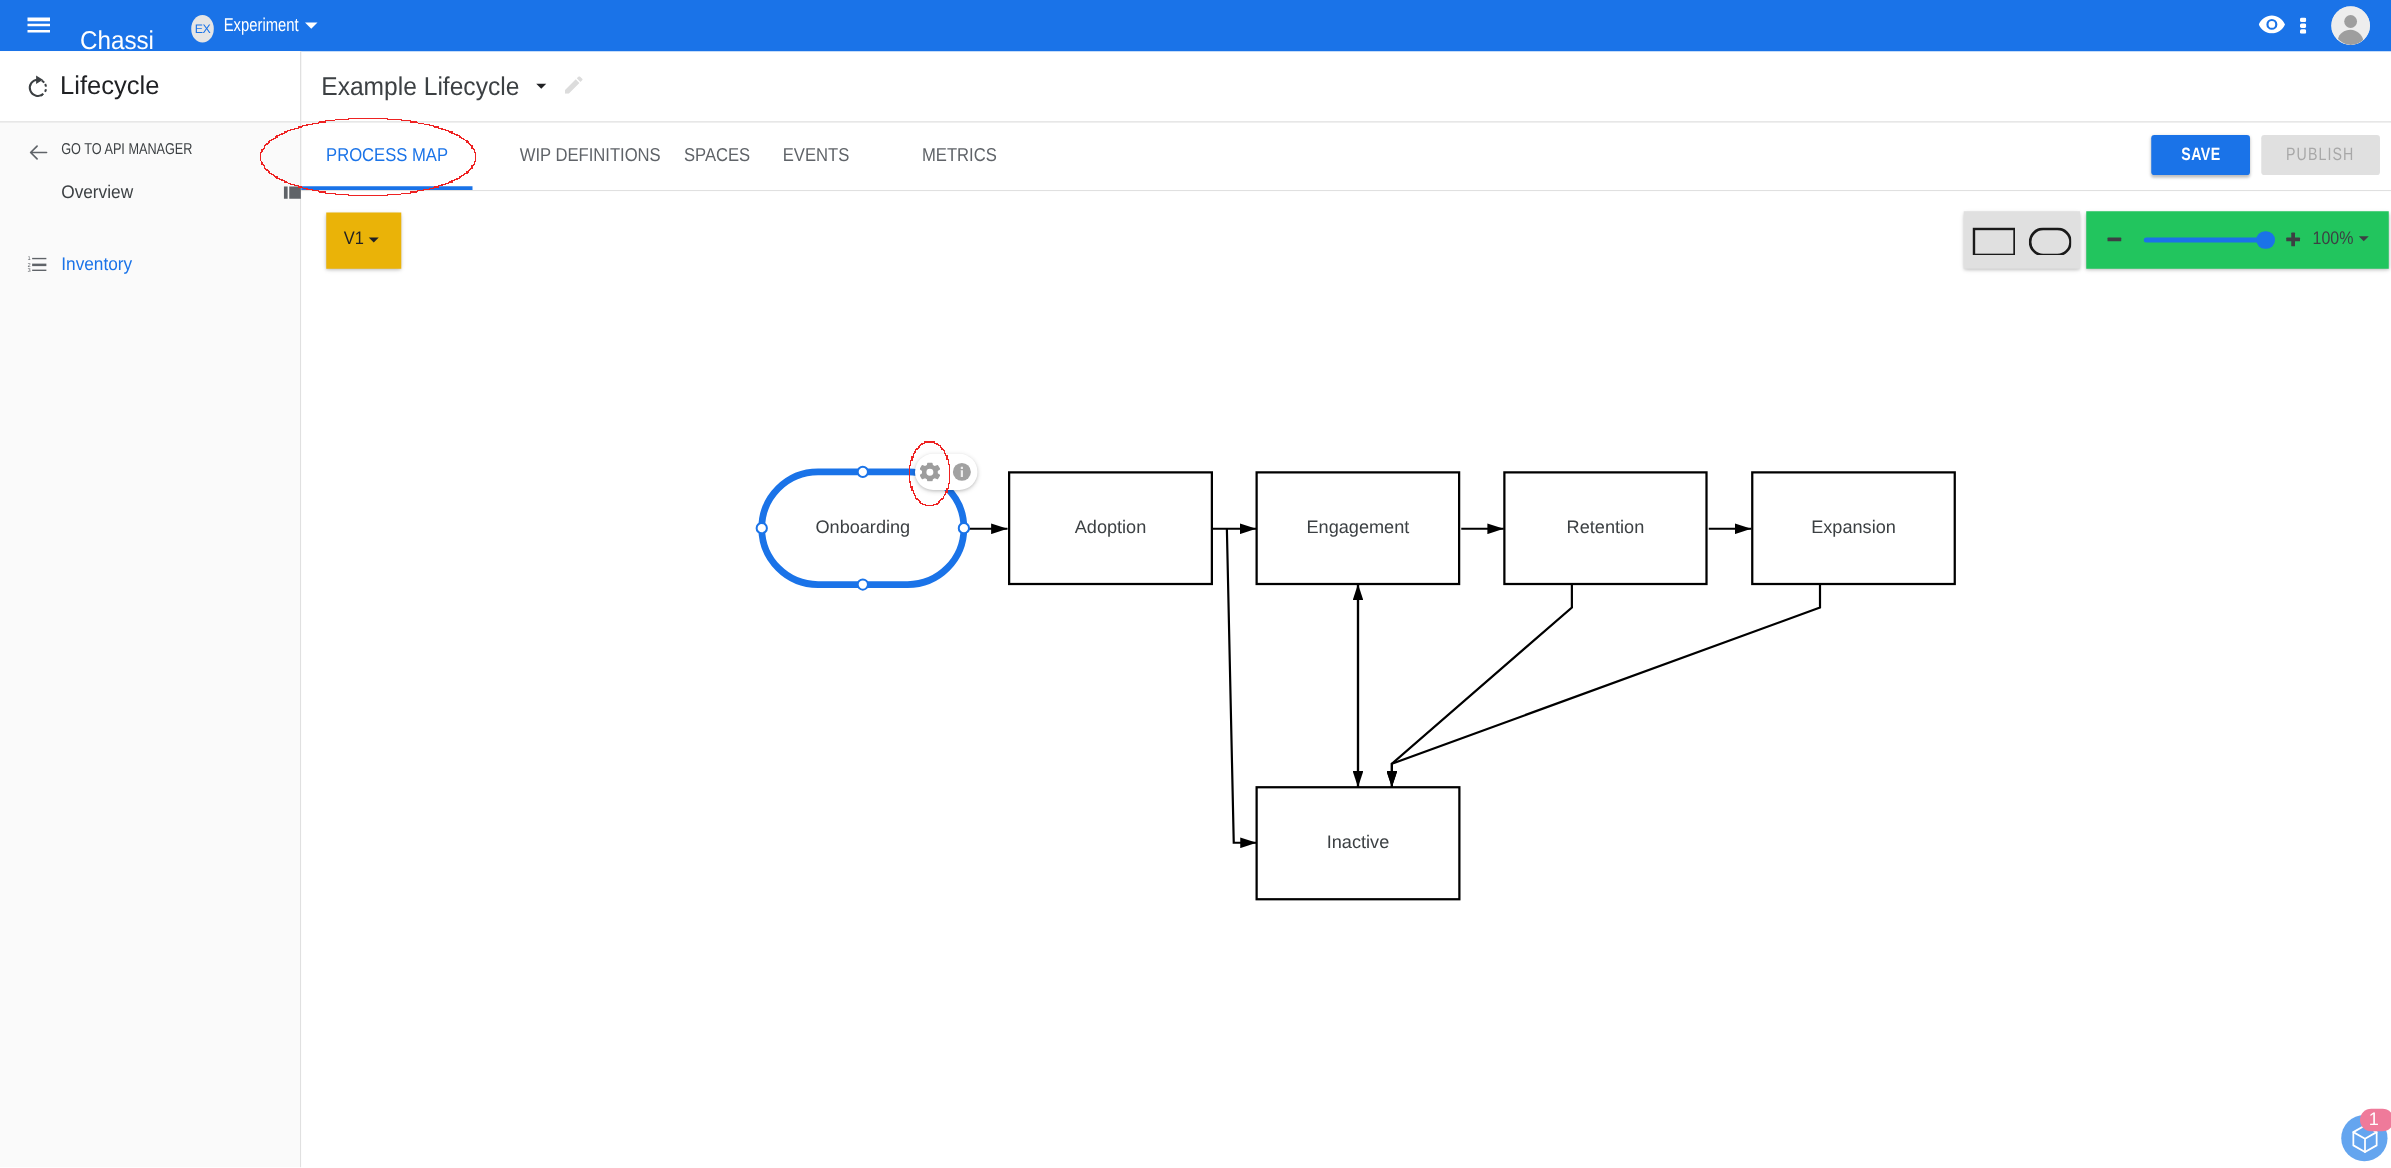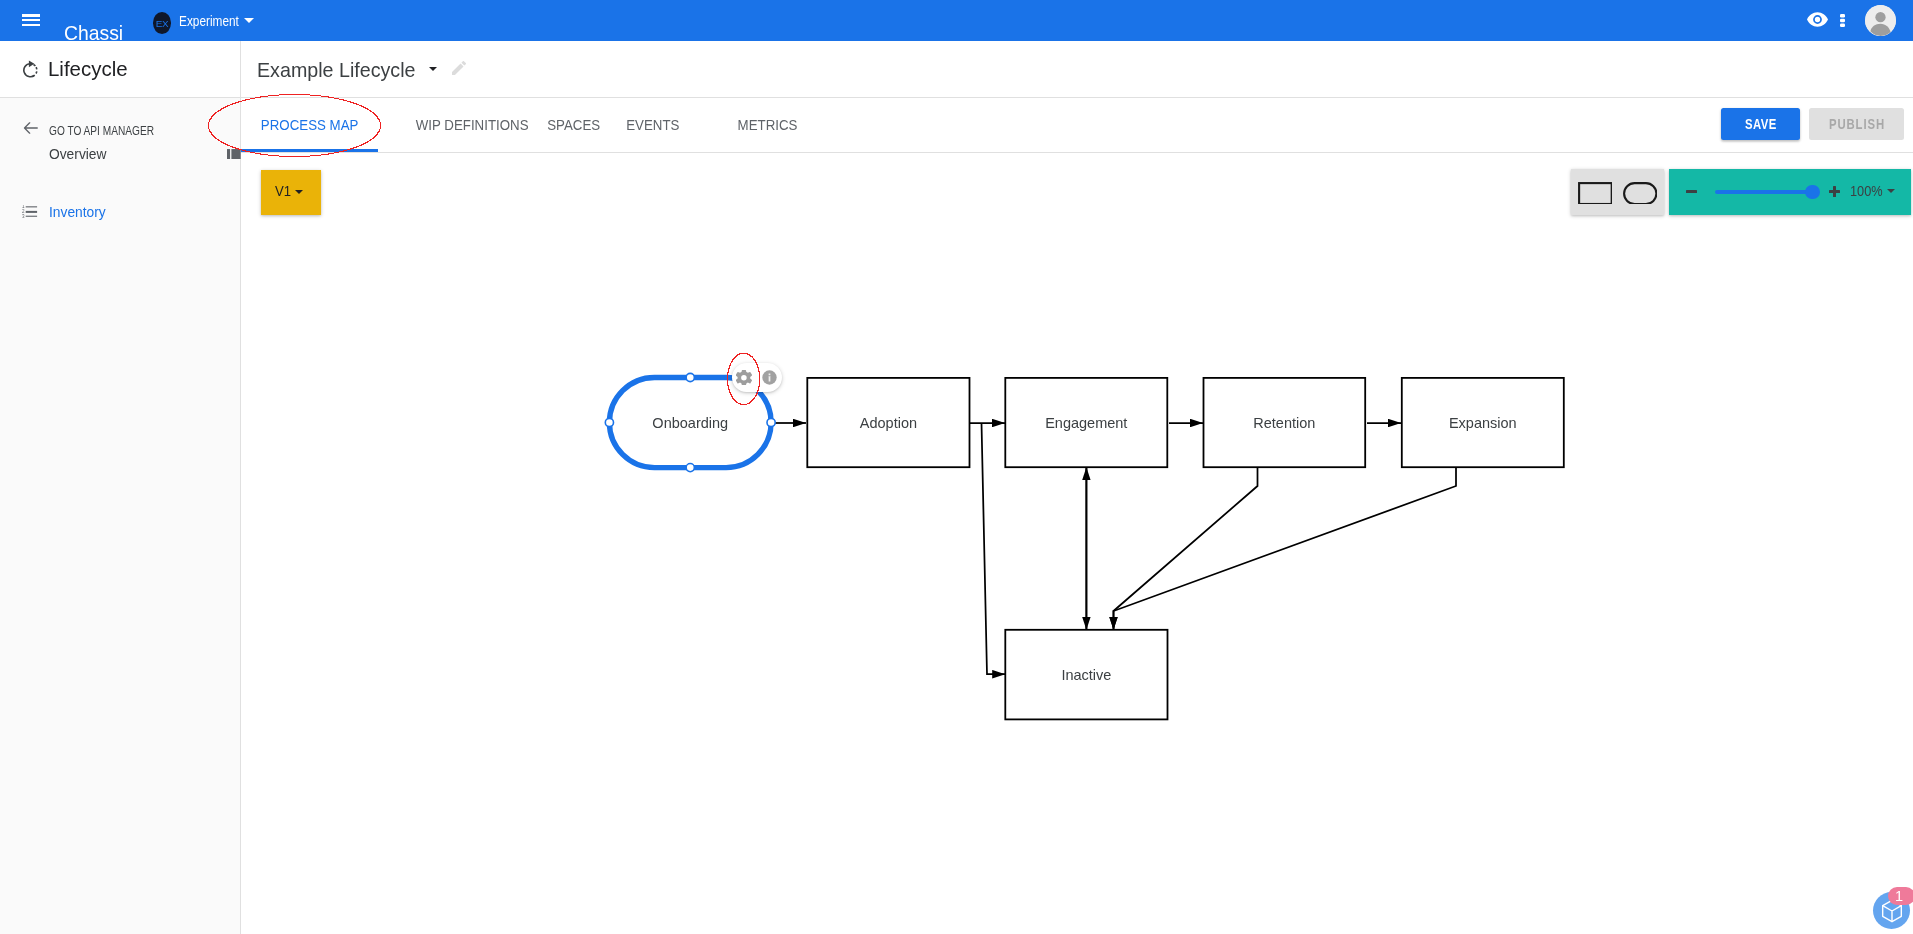--- a/index.html
+++ b/index.html
@@ -24,21 +24,21 @@
   .hamburger i:nth-child(1) { top: 0px; }
   .hamburger i:nth-child(2) { top: 4.75px; }
   .hamburger i:nth-child(3) { top: 9.5px; }
 
   .brand { position: absolute; left: 64px; top: 12px; height: 41px; line-height: 41px;
            color: #fff; font-size: 20.6px; font-weight: 500; letter-spacing: 0; }
   .brand span { display:inline-block; transform: scaleX(0.94); transform-origin: left center; }
 
   .org-chip { position: absolute; left: 152.8px; top: 0; height: 41px; width: 105px; cursor: pointer; }
   .org-avatar { position:absolute; left: 0; top: 12.4px; width: 18.6px; height: 22px; border-radius: 50%;
-                background: #0f172a; color: #1a73e8; font-size: 9.9px; font-weight: 400;
+                background: #e5e5e5; color: #1a73e8; font-size: 9.9px; font-weight: 400;
                 display: flex; align-items: center; justify-content: center;
                 letter-spacing: -.2px; line-height: 1; padding-top: 1.2px; }
   .org-name { position:absolute; left: 26.7px; top: 12.8px; color: #fff; font-size: 14.8px; display:inline-block;
               width: 60px; overflow: visible; white-space: nowrap; }
   .org-name > i { font-style: normal; display:inline-block; transform: scaleX(0.800); transform-origin: left center; }
   .caret-down { position:absolute; left: 91.0px; top: 18.1px; width: 0; height: 0;
                 border-left: 5.6px solid transparent; border-right: 5.6px solid transparent;
                 border-top: 5.1px solid #fff; }
 
   .top-actions { position: absolute; left: 0; top: 0; height: 41px; }
@@ -48,21 +48,21 @@
   .avatar-btn { position:absolute; left: 1865px; top: 5px; width: 31px; height: 31px; border-radius: 50%; background: #ededed;
                 display:flex; align-items:flex-end; justify-content:center; overflow:hidden; cursor:pointer;}
 
   
   .sidebar { position: absolute; left: 0; top: 41px; width: 241px; height: 893px;
              background: #fafafa; border-right: 1px solid #e0e0e0; }
   .side-head { height: 57px; background: #fff; display: flex; align-items: center; padding-left: 21.8px;
                border-bottom: 1px solid #e0e0e0; }
   .side-head .t { font-size: 20.6px; color: #202124; margin-left: 8.8px; font-weight: 400;
                   display:inline-block; transform: scaleX(0.993); transform-origin: left center; }
-  .side-back { position:absolute; left: 0; top: 71px; height: 26px; width: 241px; display: flex; align-items: flex-end; padding-left: 21px; cursor: pointer; }
+  .side-back { position:absolute; left: 0; top: 71px; height: 26px; width: 241px; display: flex; align-items: flex-start; padding-left: 21px; cursor: pointer; }
   .side-back .t { font-size: 12.6px; color: #3c4043; letter-spacing: 0; white-space: nowrap; position:absolute; left: 49px;
                   display:inline-block; transform: scaleX(0.805); transform-origin: left center; }
   .side-item { position:absolute; left: 0; height: 26px; width: 241px; display: flex; align-items: center; padding-left: 22px; cursor: pointer; }
   .side-item.i0 { top: 100px; justify-content: flex-end; }
   .side-item.i1 { top: 158px; }
   .side-item .t { font-size: 14.6px; color: #3c4043; white-space: nowrap; position:absolute; left: 49px;
                   display:inline-block; transform: scaleX(0.945); transform-origin: left center; }
   .side-item.sel .t { color: #1a73e8; }
 
   
@@ -88,37 +88,37 @@
   .tab3 { left: 368px; width: 88px;  }
   .tab4 { left: 477px; width: 100px; }
 
   
   .btn { height: 32px; border-radius: 2.5px; display: flex; align-items: center; justify-content: center;
          font-size: 14.2px; font-weight: 700; letter-spacing: .5px; cursor: pointer; }
   .btn > span { display:inline-block; transform: scaleX(0.80); transform-origin: center center; }
   .btn-save { position: absolute; left: 1721px; top: 108px; width: 79px; background: #1a73e8; color: #fff;
               box-shadow: 0 1px 3px rgba(0,0,0,.20), 0 2px 2px rgba(0,0,0,.10); }
   .btn-publish { position: absolute; left: 1809px; top: 108px; width: 95px; background: #e0e0e0; color: #a8a8a8;
-                 font-weight: 700; letter-spacing: 1.1px; }
+                 font-weight: 400; letter-spacing: 1.1px; }
 
 
   
   .canvas { position: absolute; left: 241px; top: 153px; width: 1672px; height: 784px; background: #fff; overflow: hidden; }
 
   .v1card { position: absolute; left: 261px; top: 170px; width: 60px; height: 45px; background: #eab308;
             box-shadow: 0 1px 4px rgba(0,0,0,.20), 0 1px 2px rgba(0,0,0,.10); cursor: pointer; }
   .v1card .t { position:absolute; left: 13.5px; top: 13.4px; font-size: 14.6px; color: #202124; font-weight: 400;
                display:inline-block; transform: scaleX(0.90); transform-origin: left center; }
 
   .shapebar { position: absolute; left: 1571px; top: 169px; width: 93px; height: 46px; background: #e0e0e0;
               box-shadow: 0 1px 4px rgba(0,0,0,.20), 0 1px 2px rgba(0,0,0,.10); }
   .shapebar .shape-btn { position:absolute; top: 12.9px; }
   .shapebar .shape-btn:nth-of-type(1) { left: 7px; }
   .shapebar .shape-btn:nth-of-type(2) { left: 52px; }
-  .zoombar { position: absolute; left: 1669px; top: 169px; width: 242px; height: 46px; background: #14b8a6;
+  .zoombar { position: absolute; left: 1669px; top: 169px; width: 242px; height: 46px; background: #22c55e;
              box-shadow: 0 1px 4px rgba(0,0,0,.20), 0 1px 2px rgba(0,0,0,.10); }
 
   .fab { position: absolute; left: 1873px; top: 892px; width: 37px; height: 37px; border-radius: 50%;
          background: #64a5ef; display: flex; align-items: center; justify-content: center; cursor: pointer; }
   .fab-badge { position: absolute; left: 1888px; top: 886.5px; width: 27px; height: 18.5px; border-radius: 9.3px;
                background: #ef7a9a; color: #fff; font-size: 14.5px; display: flex; align-items: center;
                justify-content: flex-start; padding-left: 7.0px; }
 
   .side-ico, .side-back span, .side-item span { display: flex; align-items: center; }
   .lc-edit { position:absolute; left: 195px; top: 9px; display:flex; align-items:center; }

